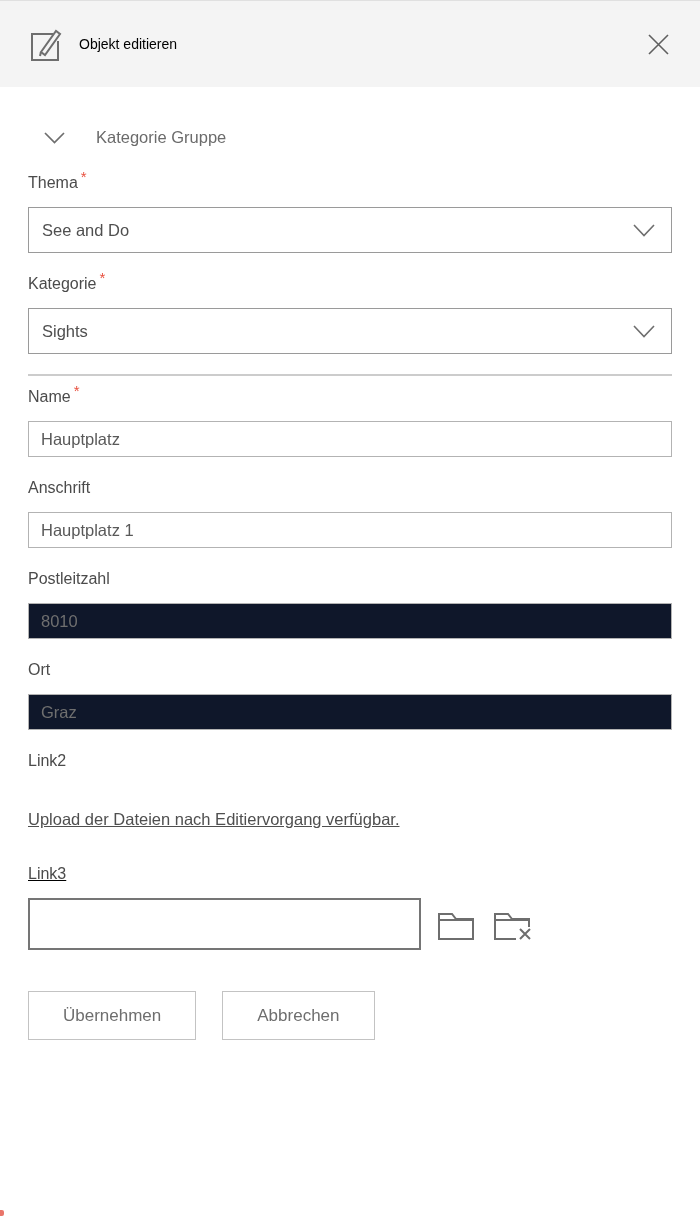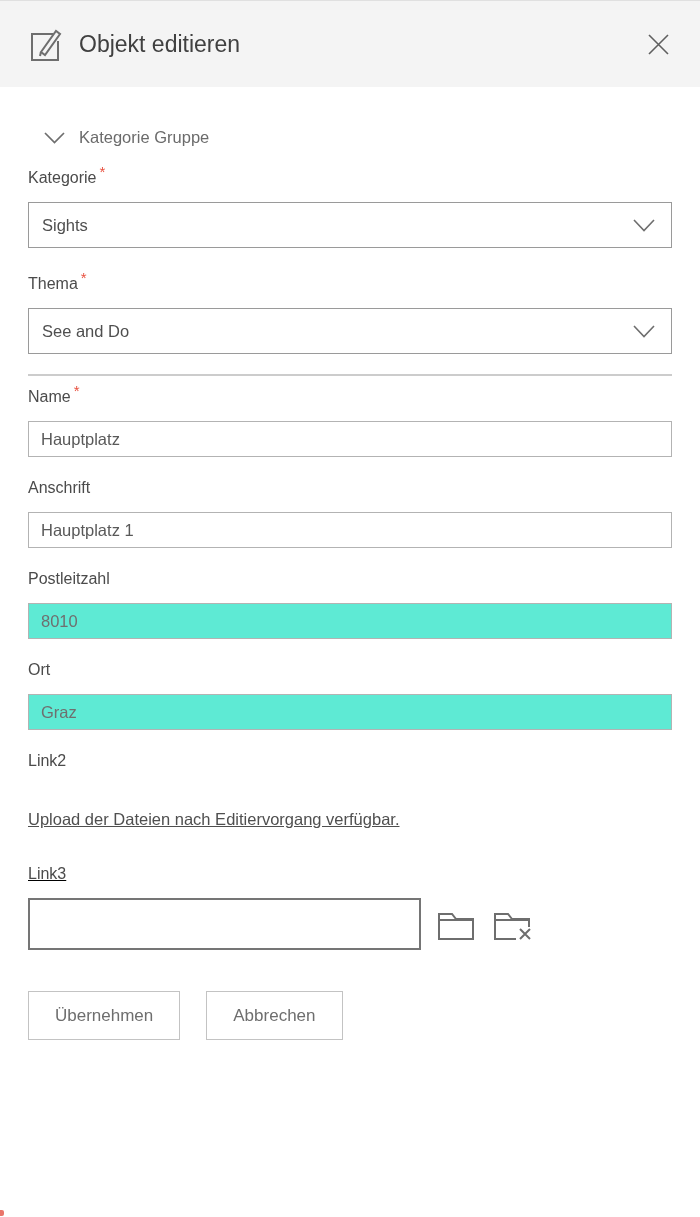--- a/index.html
+++ b/index.html
@@ -16,40 +16,40 @@
   
   .header {
     height:86px;
     background:#f4f4f4;
     display:flex; align-items:center;
     padding:0 26px 0 28px;
   }
   .edit-icon { color:#6e6e6e; display:flex; align-items:center; }
   .panel-title {
     margin-left:15px;
-    font-size:23px;
-    color:#404040;
+    font-size:14px;
+    color:#000000;
   }
   .close-btn {
     margin-left:auto;
     color:#5f5f5f;
     display:flex; align-items:center;
     cursor:pointer;
     padding:4px;
   }
   
   .content { padding:0 28px; }
   .section-row {
     display:flex; align-items:center;
     margin-top:41px;
     padding-left:16px;
     color:#6b6b6b;
     font-size:16.5px;
     cursor:pointer;
-    gap:14px;
+    gap:31px;
   }
   .section-chevron { color:#6e6e6e; display:flex; align-items:center; }
   .field { margin-top:22px; }
   .field.first { margin-top:27px; }
   .field-label {
     display:block;
     font-size:16px;
     color:#4b4b4b;
     margin-bottom:15px;
   }
@@ -76,21 +76,21 @@
     height:36px;
     border:1px solid #b3b3b3;
     background:#ffffff;
     font-family:"Liberation Sans", sans-serif;
     font-size:16.5px;
     color:#595959;
     padding:0 12px;
     outline:none;
   }
   .text-input:disabled {
-    background:#5eead4;
+    background:#0f172a;
     color:#6f6f6f;
     border-color:#b3b3b3;
   }
   .divider {
     border:none;
     border-top:2px solid #cccccc;
     margin:20px 0 0 0;
   }
   .field.after-divider { margin-top:12px; }
   .upload-note {
@@ -122,21 +122,21 @@
   .file-btn.second { margin-left:16px; }
   
   .btn-row { display:flex; margin-top:41px; }
   .btn {
     height:49px;
     background:#ffffff;
     border:1px solid #c3c3c3;
     color:#6e6e6e;
     font-family:"Liberation Sans", sans-serif;
     font-size:17px;
-    padding:0 26px;
+    padding:0 34px;
     cursor:pointer;
   }
   .btn + .btn { margin-left:26px; }
   
   .red-artifact {
     position:absolute;
     left:0; bottom:1px;
     width:4px; height:6px;
     background:#e9756a;
     border-radius:0 2px 2px 0;
@@ -167,36 +167,36 @@
 
     <div class="section-row">
       <span class="section-chevron">
         <svg width="21" height="12" viewBox="0 0 21 12" fill="none" stroke="currentColor" stroke-width="1.7">
           <path d="M1 1 L10.5 10.5 L20 1"></path>
         </svg>
       </span>
       <span>Kategorie Gruppe</span>
     </div>
 
-    <div class="field">
-      <span class="field-label"><span>Kategorie</span><span class="req">*</span></span>
-      <div class="select-box">
-        <span class="select-value">Sights</span>
-        <span class="select-chevron">
-          <svg width="22" height="13" viewBox="0 0 22 13" fill="none" stroke="currentColor" stroke-width="1.6">
-            <path d="M1 1 L11 11.5 L21 1"></path>
-          </svg>
-        </span>
-      </div>
-    </div>
-
     <div class="field first">
       <span class="field-label"><span>Thema</span><span class="req">*</span></span>
       <div class="select-box">
         <span class="select-value">See and Do</span>
+        <span class="select-chevron">
+          <svg width="22" height="13" viewBox="0 0 22 13" fill="none" stroke="currentColor" stroke-width="1.6">
+            <path d="M1 1 L11 11.5 L21 1"></path>
+          </svg>
+        </span>
+      </div>
+    </div>
+
+    <div class="field">
+      <span class="field-label"><span>Kategorie</span><span class="req">*</span></span>
+      <div class="select-box">
+        <span class="select-value">Sights</span>
         <span class="select-chevron">
           <svg width="22" height="13" viewBox="0 0 22 13" fill="none" stroke="currentColor" stroke-width="1.6">
             <path d="M1 1 L11 11.5 L21 1"></path>
           </svg>
         </span>
       </div>
     </div>
 
     <hr class="divider">
 

